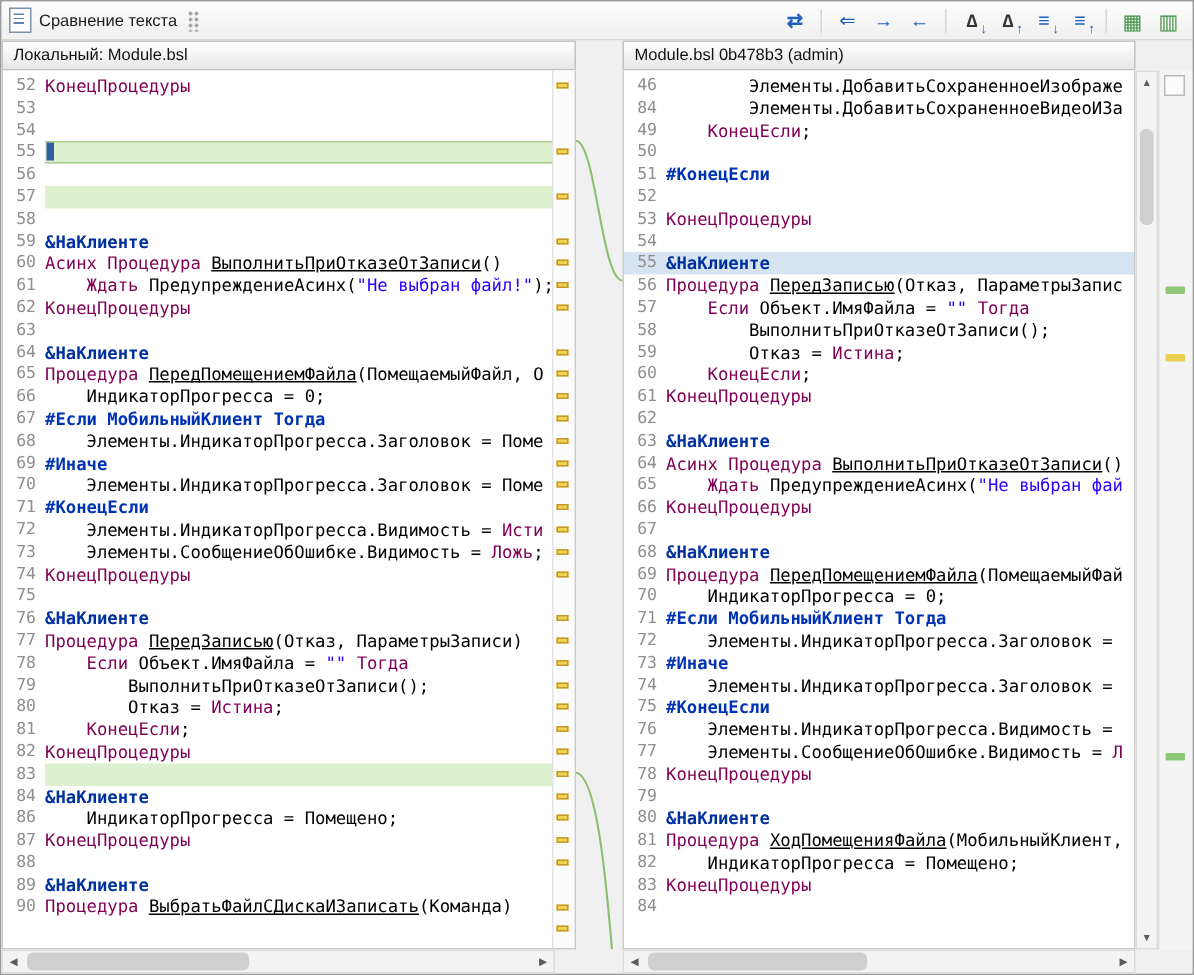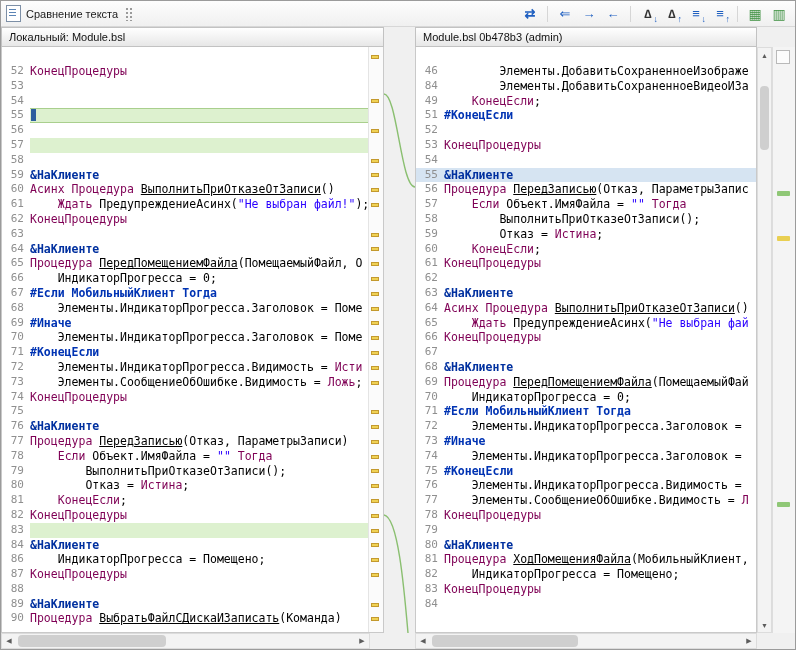--- a/index.html
+++ b/index.html
@@ -31,21 +31,21 @@
                display:flex;align-items:center;padding:0 7px;overflow:hidden;white-space:nowrap;}
   .ph-left{width:383px;}
   .header-gap{width:31px;}
   .ph-right{width:342px;}
   .header-corner{flex:1;}
   
   .body{height:586px;display:flex;background:#f0f0f0;}
   .pane{background:#fff;border:1px solid #c9c9c9;border-top:none;box-sizing:border-box;display:flex;overflow:hidden;}
   .pane-left{width:383px;}
   .pane-right{width:342px;}
-  .code-area{flex:1;overflow:hidden;padding-top:17px;}
+  .code-area{flex:1;overflow:hidden;padding-top:3px;}
   .cl{display:flex;height:14.8px;line-height:14.8px;white-space:pre;
       font-family:"DejaVu Sans Mono","Liberation Mono",monospace;font-size:11.5px;color:#000;}
   .ln{width:22px;flex:none;text-align:right;padding-right:6px;color:#8f8f8f;font-size:11px;}
   .lt{flex:1;position:relative;overflow:hidden;}
   .cl.ins .lt{background:var(--insert-bg);}
   .cl.cursor .lt{background:var(--cursor-line-bg);
       box-shadow:inset 0 1px 0 var(--cursor-line-border), inset 0 -1px 0 var(--cursor-line-border);}
   .cl.sel{background:var(--selected-diff-bg);}
   .caret{position:absolute;left:1px;top:1px;width:5px;height:12px;background:var(--caret);}
   .sx-k{color:var(--keyword);font-weight:normal;}
@@ -233,20 +233,21 @@
         <path d="M 0 47 C 13 47 17 140 31 140"></path>
         <path d="M 0 468 C 14 470 20 540 24 586"></path>
       </svg>
     </div>
 
     <div class="pane pane-right">
       <div class="code-area" id="right-code">
           <div class="cl"><span class="ln">46</span><span class="lt"><span class="sx-p">        Элементы.ДобавитьСохраненноеИзображе</span></span></div>
           <div class="cl"><span class="ln">84</span><span class="lt"><span class="sx-p">        Элементы.ДобавитьСохраненноеВидеоИЗа</span></span></div>
           <div class="cl"><span class="ln">49</span><span class="lt"><span class="sx-p">    </span><span class="sx-k">КонецЕсли</span><span class="sx-p">;</span></span></div>
+          <div class="cl"><span class="ln">50</span><span class="lt"></span></div>
           <div class="cl"><span class="ln">51</span><span class="lt"><span class="sx-d">#КонецЕсли</span></span></div>
           <div class="cl"><span class="ln">52</span><span class="lt"></span></div>
           <div class="cl"><span class="ln">53</span><span class="lt"><span class="sx-k">КонецПроцедуры</span></span></div>
           <div class="cl"><span class="ln">54</span><span class="lt"></span></div>
           <div class="cl sel"><span class="ln">55</span><span class="lt"><span class="sx-a">&amp;НаКлиенте</span></span></div>
           <div class="cl"><span class="ln">56</span><span class="lt"><span class="sx-k">Процедура</span><span class="sx-p"> </span><span class="sx-m">ПередЗаписью</span><span class="sx-p">(Отказ, ПараметрыЗапис</span></span></div>
           <div class="cl"><span class="ln">57</span><span class="lt"><span class="sx-p">    </span><span class="sx-k">Если</span><span class="sx-p"> Объект.ИмяФайла = </span><span class="sx-s">""</span><span class="sx-p"> </span><span class="sx-k">Тогда</span></span></div>
           <div class="cl"><span class="ln">58</span><span class="lt"><span class="sx-p">        ВыполнитьПриОтказеОтЗаписи();</span></span></div>
           <div class="cl"><span class="ln">59</span><span class="lt"><span class="sx-p">        Отказ = </span><span class="sx-k">Истина</span><span class="sx-p">;</span></span></div>
           <div class="cl"><span class="ln">60</span><span class="lt"><span class="sx-p">    </span><span class="sx-k">КонецЕсли</span><span class="sx-p">;</span></span></div>

